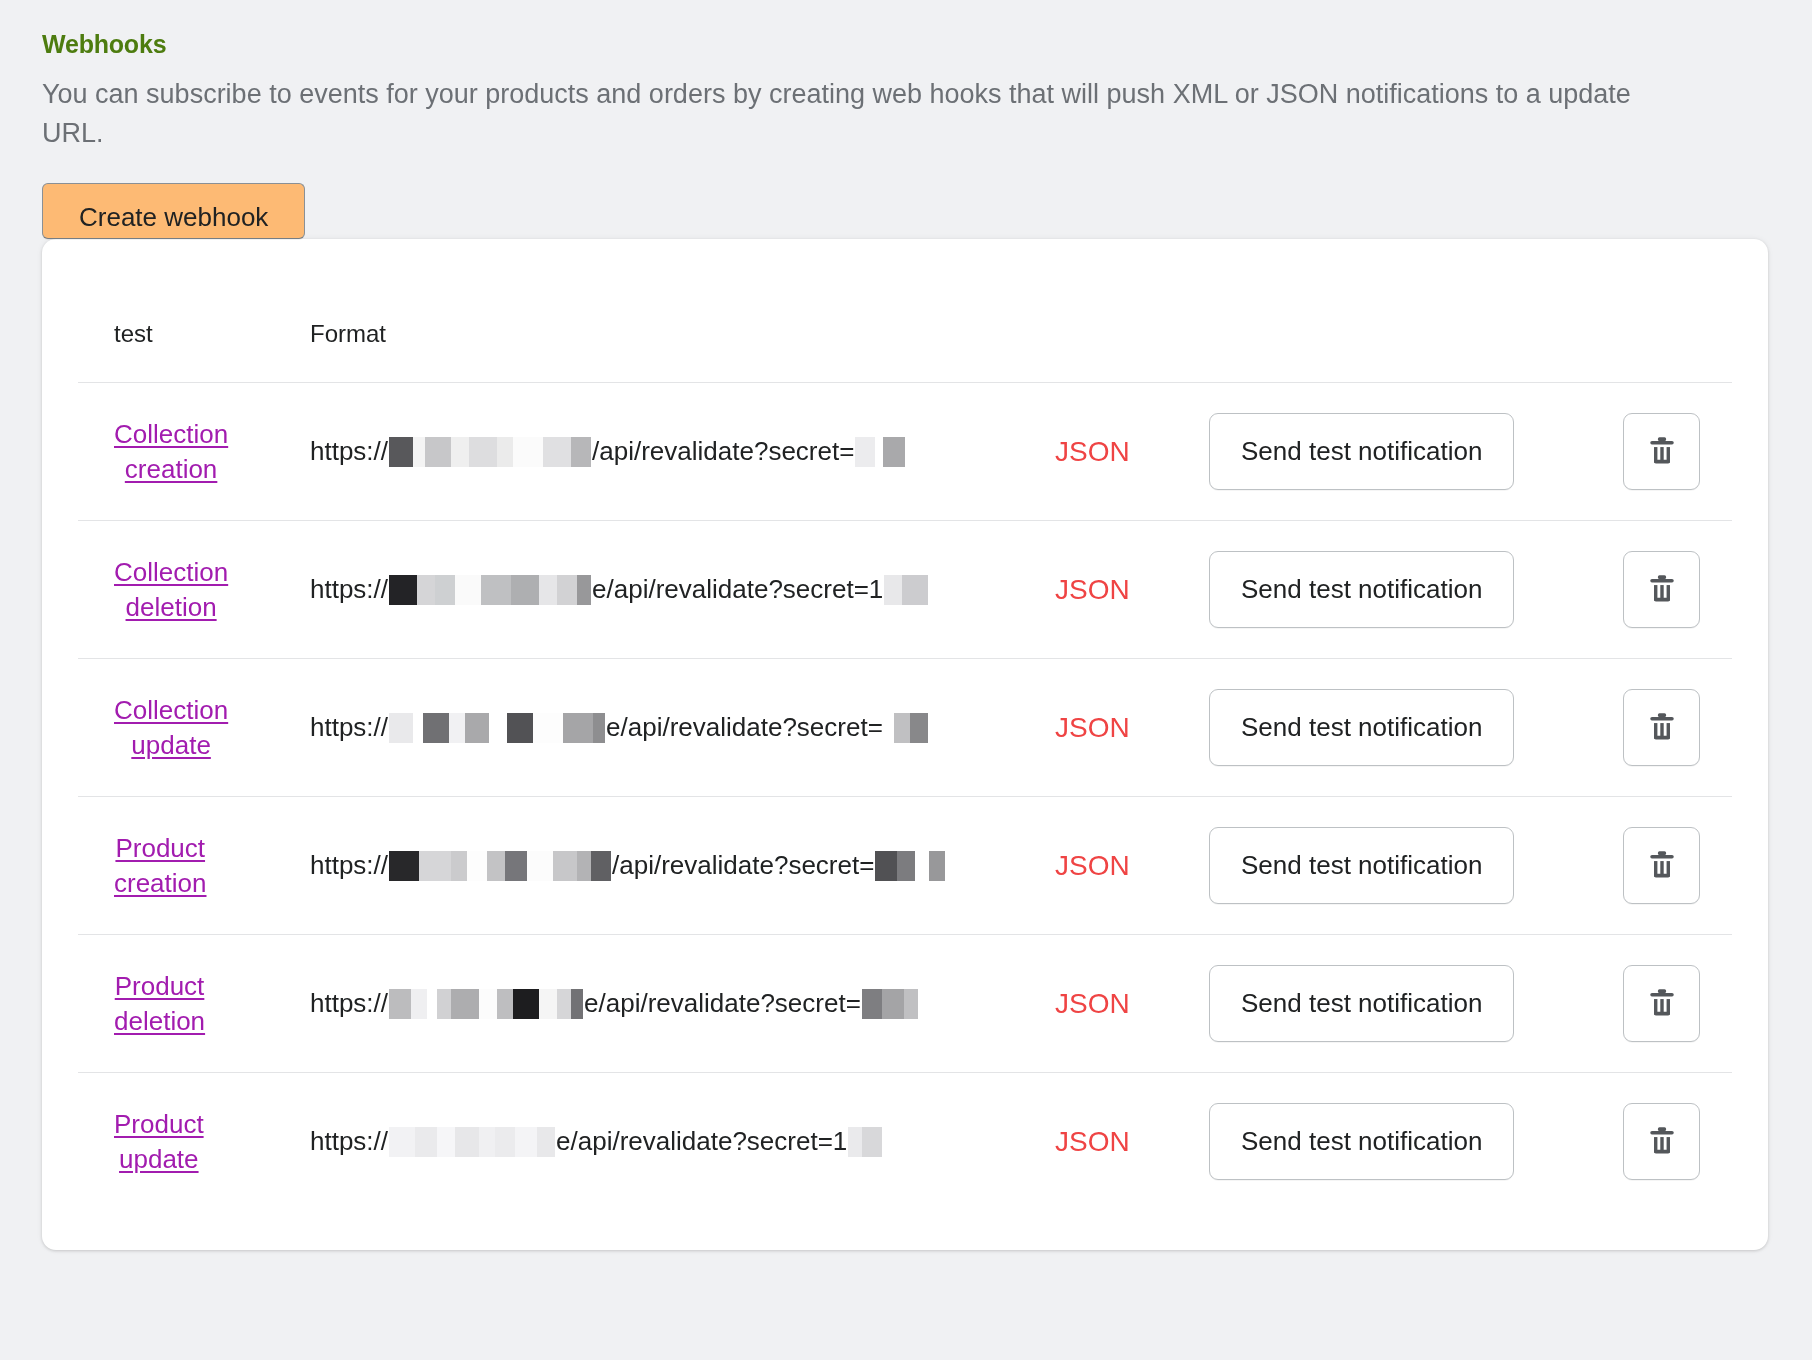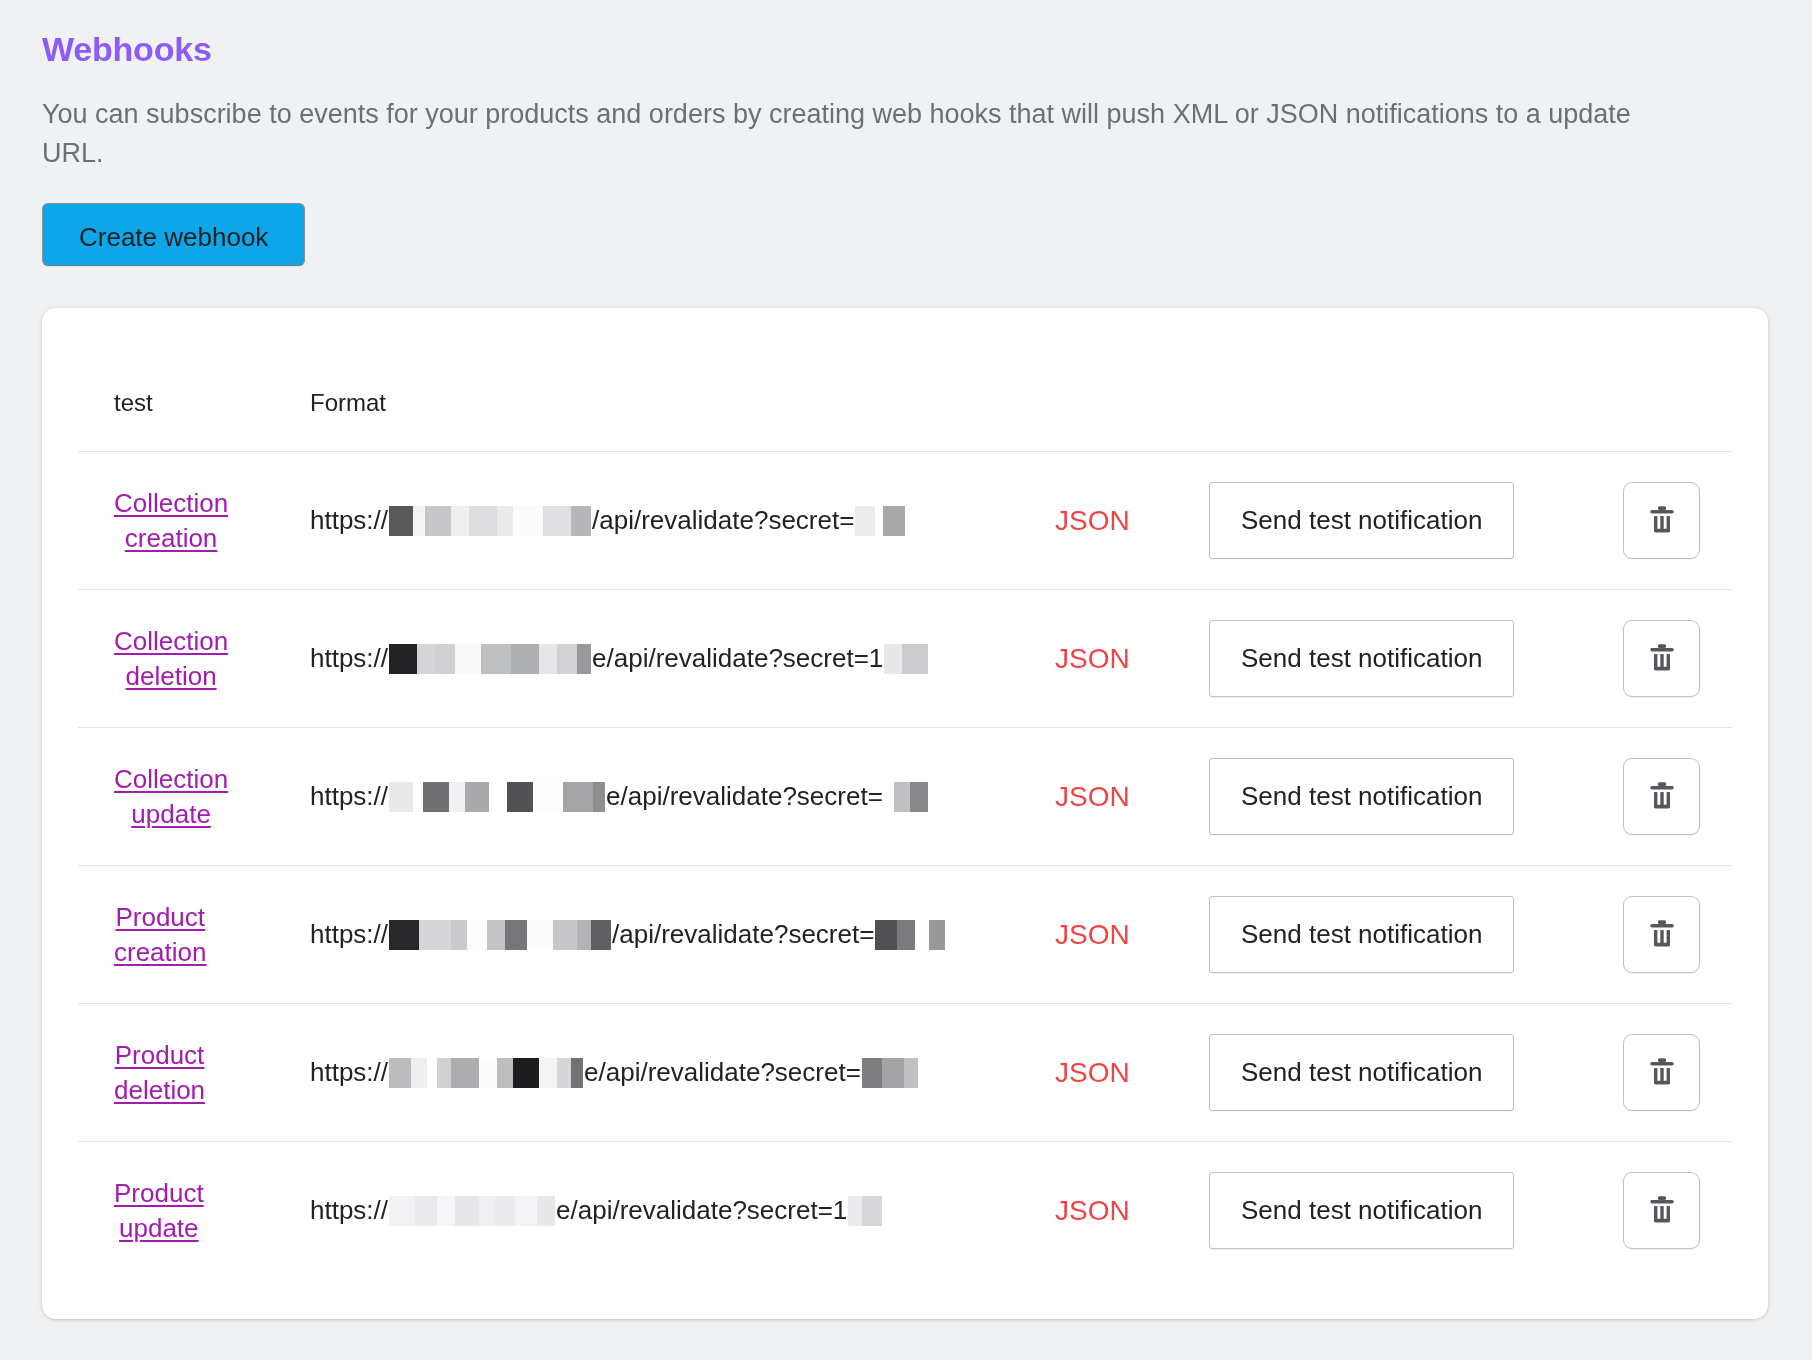--- a/index.html
+++ b/index.html
@@ -6,49 +6,48 @@
   html, body { width: 1812px; height: 1360px; }
   body {
     background: #f0f1f3;
     font-family: "Liberation Sans", sans-serif;
     color: #202223;
     overflow: hidden;
   }
   .page { padding: 30px 42px 0 42px; }
 
   .page-title {
-    font-size: 34px;
+    font-size: 25px;
     font-weight: 700;
-    color: #8b5cf6;
+    color: #4d7c0f;
     letter-spacing: -0.2px;
-    margin-bottom: 26px;
+    margin-bottom: 16px;
   }
   .page-desc {
     font-size: 27px;
     line-height: 39px;
     color: #6c7075;
     max-width: 1615px;
     margin-bottom: 30px;
   }
   .create-btn {
     display: inline-block;
-    height: 63px;
+    height: 56px;
     line-height: 66px;
     padding: 0 36px;
     font-family: "Liberation Sans", sans-serif;
     font-size: 26px;
     font-weight: 500;
     color: #202223;
-    background: #0ea5e9;
+    background: #fdba74;
     border: 1px solid #8a9095;
     border-bottom-color: #767d83;
     border-radius: 6px;
     box-shadow: 0 1px 0 rgba(0,0,0,0.05);
     cursor: pointer;
-    margin-bottom: 42px;
   }
 
   .card {
     width: 1726px;
     background: #ffffff;
     border-radius: 14px;
     box-shadow: 0 1px 3px rgba(0,0,0,0.15), 0 0 6px rgba(23,24,24,0.06);
     padding: 0 36px 40px 36px;
   }
 
@@ -97,21 +96,21 @@
   .cell-format { font-size: 28px; color: #ef4444; }
   .btn-send {
     height: 77px;
     padding: 0 31px;
     font-family: "Liberation Sans", sans-serif;
     font-size: 26px;
     font-weight: 500;
     color: #202223;
     background: #ffffff;
     border: 1px solid #bdc1c4;
-    border-radius: 3px;
+    border-radius: 9px;
     box-shadow: 0 1px 0 rgba(0,0,0,0.04);
     cursor: pointer;
   }
   .btn-trash {
     width: 77px;
     height: 77px;
     background: #ffffff;
     border: 1px solid #bdc1c4;
     border-radius: 9px;
     box-shadow: 0 1px 0 rgba(0,0,0,0.04);

